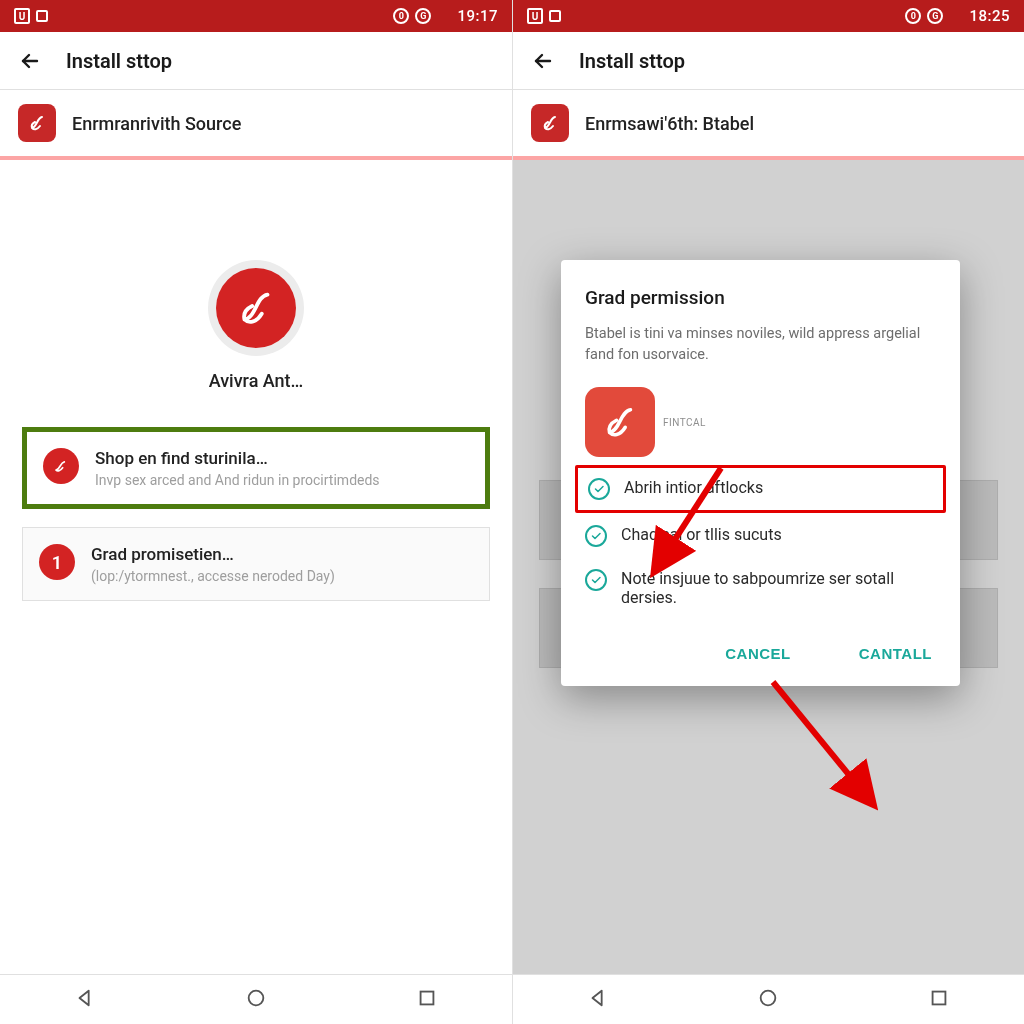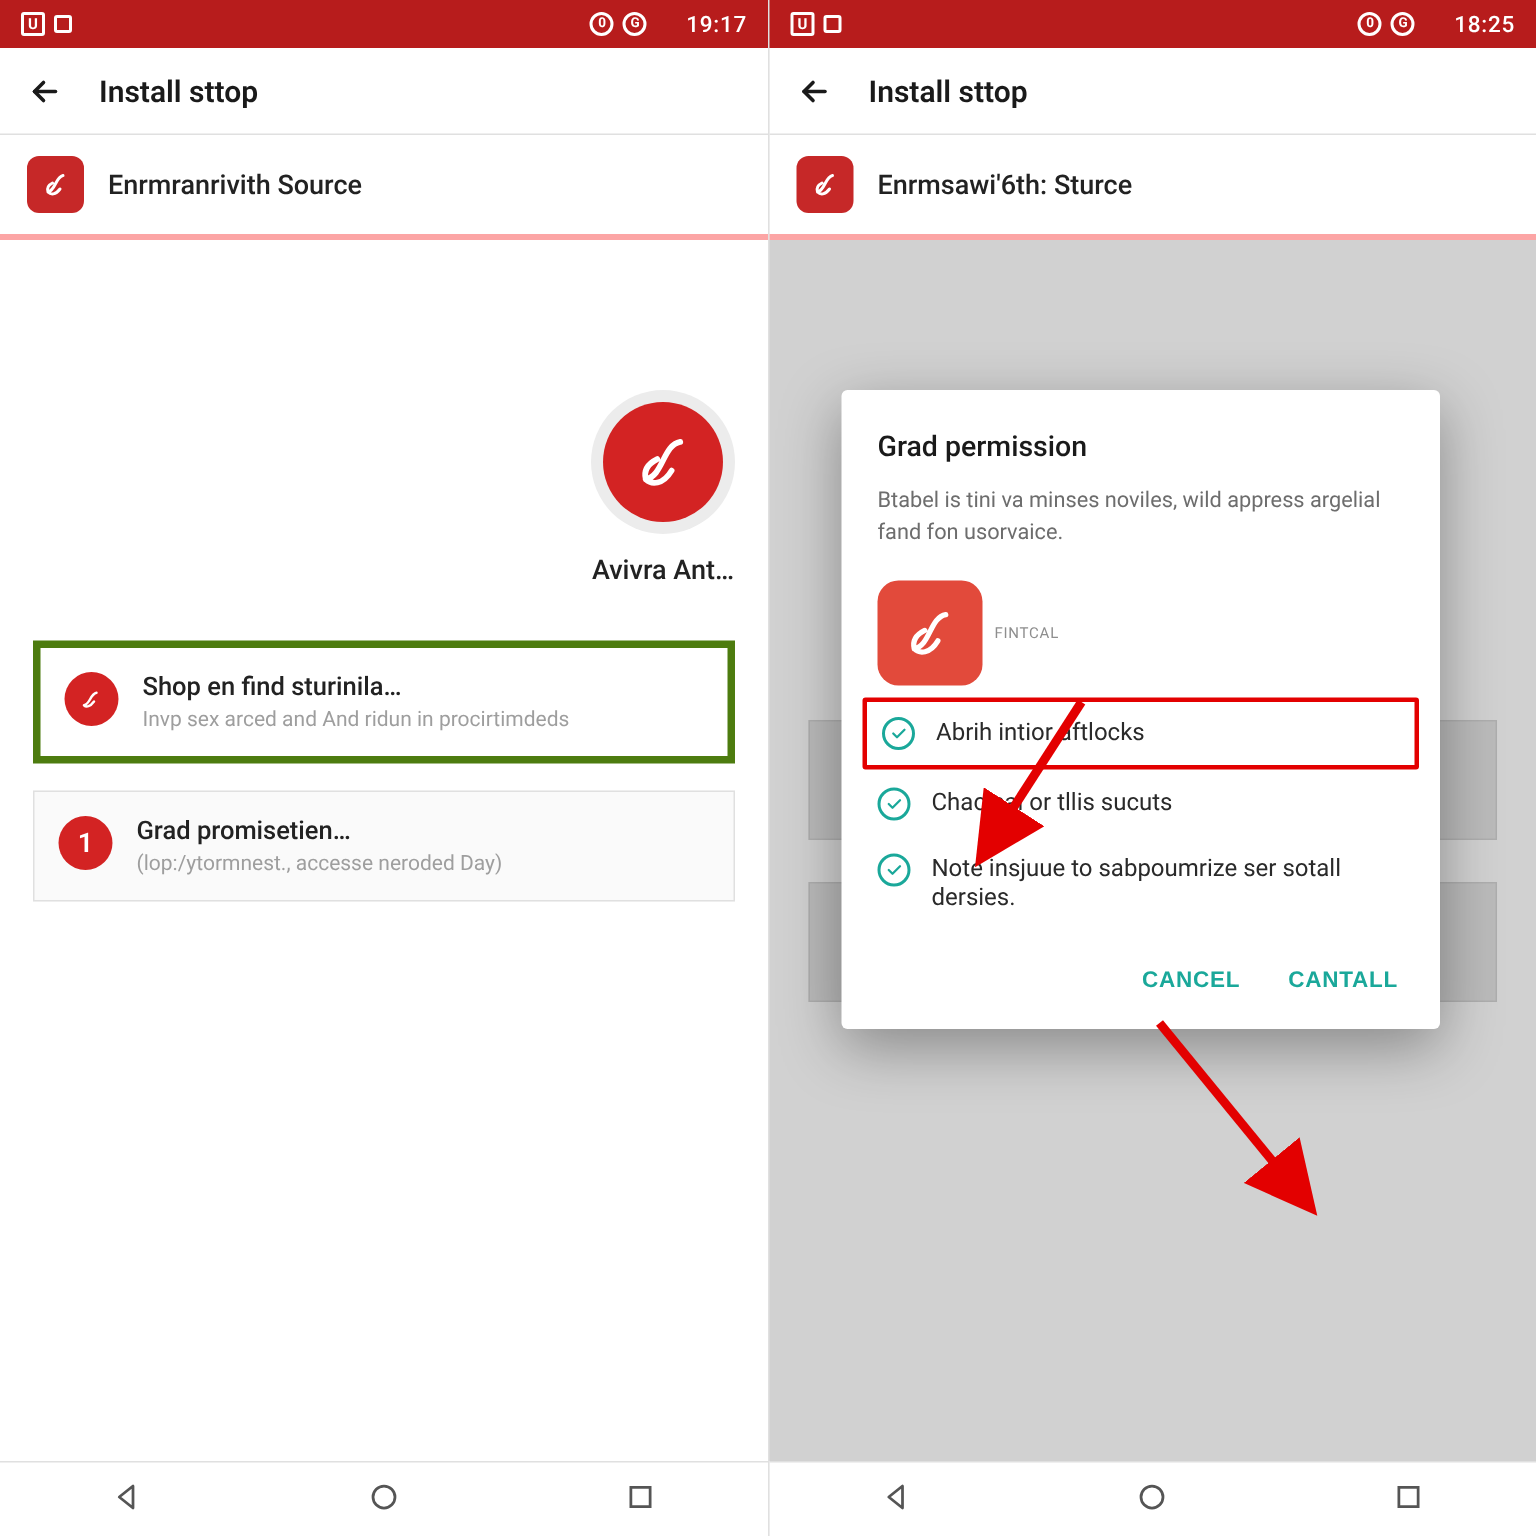--- a/index.html
+++ b/index.html
@@ -71,21 +71,21 @@
     display: flex; align-items: center; justify-content: center;
   }
   .source-icon svg { width: 24px; height: 24px; }
   .source-label { font-size: 18px; font-weight: 500; color: #222; }
 
   
   .left-center {
     flex: 1;
     display: flex;
     flex-direction: column;
-    align-items: flex-end;
+    align-items: center;
     padding: 0 22px;
   }
   .app-badge-wrap { margin-top: 100px; display:flex; flex-direction:column; align-items:center; gap: 14px; }
   .app-badge-ring {
     width: 96px; height: 96px; border-radius: 50%;
     background: #ececec;
     display: flex; align-items: center; justify-content: center;
   }
   .app-badge {
     width: 80px; height: 80px; border-radius: 50%;
@@ -149,21 +149,21 @@
   .perm-item.highlight-row {
     border: 3px solid #e30000; border-radius: 2px;
     padding: 10px 10px; margin: -10px -10px;
   }
   .perm-item .chk {
     width: 22px; height: 22px; flex:none;
     border: 2px solid #1aa89a; border-radius: 50%;
     display:flex; align-items:center; justify-content:center;
   }
   .perm-item .chk svg { width: 12px; height: 12px; }
-  .dialog-actions { display:flex; justify-content:flex-end; gap: 24px; margin-top: 30px; }
+  .dialog-actions { display:flex; justify-content:flex-end; gap: 60px; margin-top: 30px; }
   .dlg-btn {
     background:none; border:none; cursor:pointer;
     color:#1aa89a; font-weight:600; font-size:15px; letter-spacing:.5px;
     padding: 8px 4px;
   }
 
   
   .nav-bar {
     height: 50px; border-top: 1px solid #e0e0e0; background:#fff;
     display:flex; align-items:center; justify-content:space-around;
@@ -314,21 +314,21 @@
     </span>
     <span class="app-title">Install sttop</span>
   </div>
 
   <div class="source-row">
     <span class="source-icon">
       <svg viewBox="0 0 24 24" fill="none" stroke="#fff" stroke-width="2" stroke-linecap="round">
           <path d="M7 17c5-1 5-10 10-11M7 17c2 2 5 2 8-2M7 17c-1-3 1-5 3-6"></path>
         </svg>
     </span>
-    <span class="source-label">Enrmsawi'6th: Sturce</span>
+    <span class="source-label">Enrmsawi'6th: Btabel</span>
   </div>
 
   <div class="behind-cards">
     <div class="ghost-card"></div>
     <div class="ghost-card"></div>
   </div>
   <div class="page-dim"></div>
 
   <div class="dialog">
     <div class="dialog-title">Grad permission</div>

